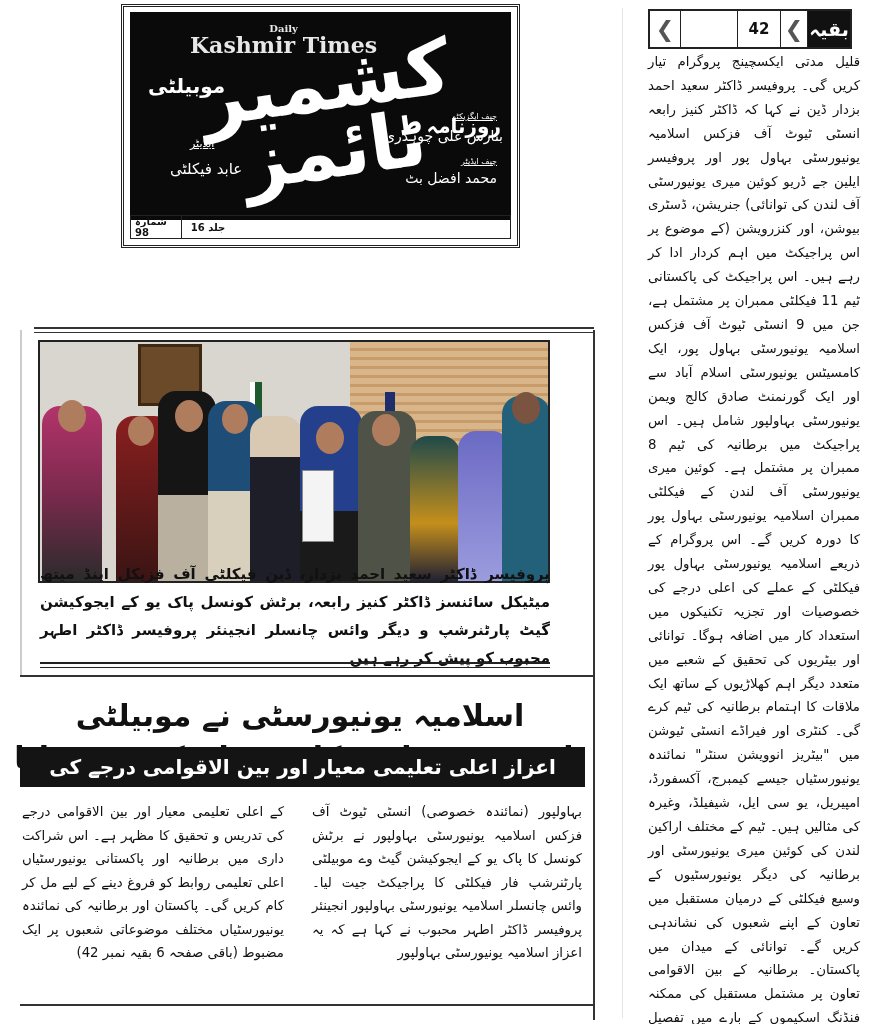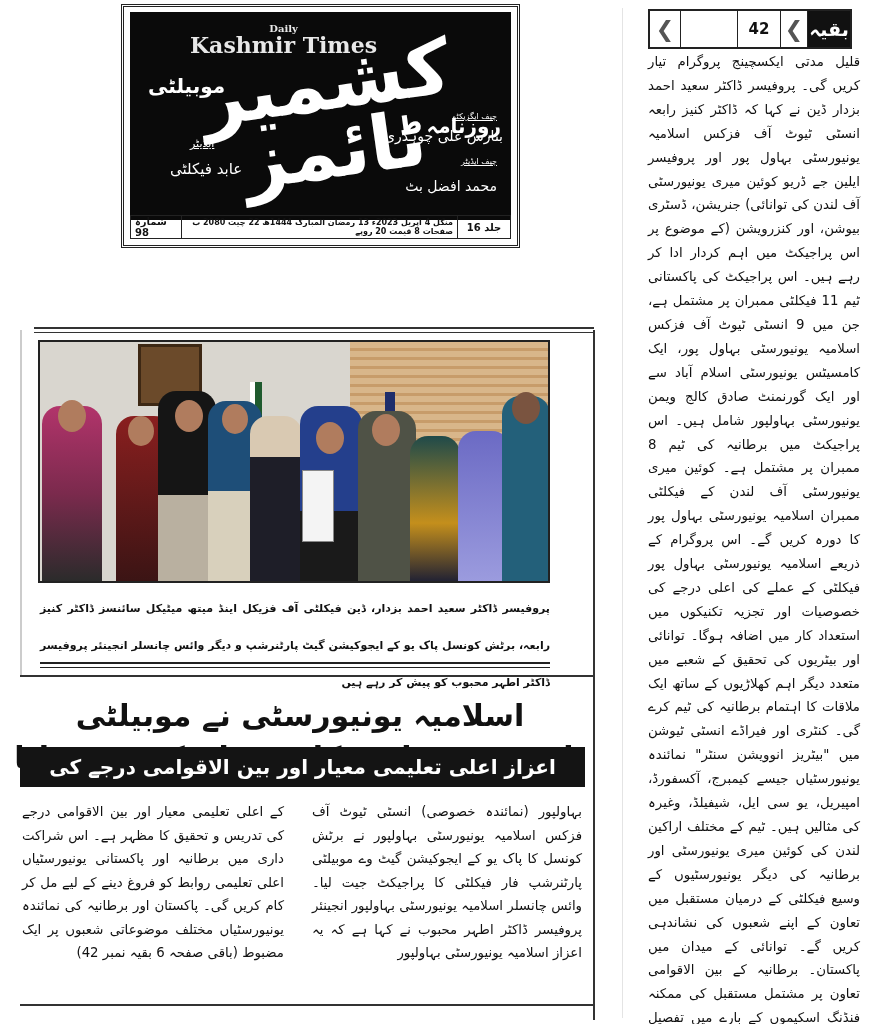--- a/index.html
+++ b/index.html
@@ -17,21 +17,21 @@
   #daily-en .d1 { font-size:10px; display:block;text-align:center; }
   #daily-en .d2 { font-size:22px; display:block; }
   #title-urdu { position:absolute; left:130px; top:10px; width:140px; height:190px; color:#fff; font-size:76px; font-weight:bold; line-height:0.9; text-align:center; direction:rtl; display:flex; align-items:center; justify-content:center; transform:rotate(-8deg); }
   #city { position:absolute; left:18px; top:62px; color:#fff; font-size:20px; font-weight:bold; direction:rtl; }
   #editor-label { position:absolute; left:60px; top:125px; color:#fff; font-size:11px; text-decoration:underline; direction:rtl; }
   #editor-name { position:absolute; left:40px; top:148px; color:#fff; font-size:15px; direction:rtl; }
   #rozname { position:absolute; right:10px; top:70px; color:#fff; font-size:20px; font-weight:bold; direction:rtl;margin-top:32px; }
   #ce-label { position:absolute; right:14px; top:100px; color:#fff; font-size:8px; text-decoration:underline; direction:rtl; }
   #ce-name { position:absolute; right:8px; top:116px; color:#fff; font-size:14px; direction:rtl; }
   #chief-ed-label { position:absolute; right:14px; top:145px; color:#fff; font-size:8px; text-decoration:underline; direction:rtl; }
-  #chief-ed-name { position:absolute; right:14px; top:166px; color:#fff; font-size:14px; direction:rtl; }
+  #chief-ed-name { position:absolute; right:14px; top:158px; color:#fff; font-size:14px; direction:rtl; }
   #info-bar { position:absolute; left:6px; right:6px; bottom:6px; height:22px; border:1px solid #222; display:flex; direction:ltr; font-size:10px; }
   #info-bar .cell { border-right:1px solid #222; display:flex; align-items:center; justify-content:center; padding:0 4px; font-weight:bold; }
   #info-bar .cell:last-child { border-right:none; }
   #issue-cell { width:42px; }
   #date-cell { flex:1; font-size:8px; font-weight:normal; direction:rtl; }
   #vol-cell { width:44px; }
 
   
   #baqiya-header { left:648px; top:9px; width:204px; height:40px; border:2px solid #222; box-sizing:border-box; display:flex; }
   #baqiya-header .b { border-right:1px solid #222; display:flex; align-items:center; justify-content:center; }
@@ -42,21 +42,21 @@
   #baqiya-title { flex:1; background:#111; color:#fff; font-size:19px; font-weight:bold; border-right:none !important; }
   #right-col { left:648px; top:50px; width:212px; height:965px; font-size:13.3px; line-height:23.9px; }
   #right-col-divider { left:622px; top:8px; width:1px; height:1010px; background:#e4e4e4; }
 
   
   #photo-rule { left:34px; top:327px; width:560px; height:3px; border-top:2px solid #333; border-bottom:1px solid #333; }
   #photo { left:38px; top:340px; width:512px; height:243px; border:2px solid #222; box-sizing:border-box; overflow:hidden; background:#c9c4b8; }
   .wall { position:absolute; top:0; height:100%; }
   .person { position:absolute; bottom:0; border-radius:18px 18px 0 0; }
   .head { position:absolute; border-radius:50%; background:#b07c5e; }
-  #caption { left:40px; top:590px; width:510px; font-size:11px; line-height:37px; direction:rtl; text-align:justify; font-weight:bold; }
+  #caption { left:40px; top:560px; width:510px; font-size:15px; line-height:28px; direction:rtl; text-align:justify; font-weight:bold; }
   #caption-rule { left:40px; top:662px; width:510px; height:3px; border-top:2px solid #222; border-bottom:1px solid #222; }
   #section-rule { left:20px; top:675px; width:575px; height:2px; background:#333; }
   #vbar-left { left:20px; top:330px; width:2px; height:345px; background:#ccc; }
   #vbar-right { left:593px; top:330px; width:2px; height:690px; background:#333; }
 
   
   #headline { left:10px; top:695px; width:580px; font-size:30px; font-weight:bold; direction:rtl; text-align:center; line-height:42px; }
   #subhead { left:20px; top:747px; width:565px; height:40px; background:#141414; color:#fff; font-size:20px; font-weight:bold; direction:rtl; text-align:center; line-height:40px; }
   #body-right { left:312px; top:800px; width:270px; font-size:13.3px; line-height:23.5px; }
   #body-left { left:22px; top:800px; width:262px; font-size:13.3px; line-height:23.5px; }
@@ -76,21 +76,20 @@
     <div id="editor-name">عابد فیکلٹی</div>
     <div id="title-urdu">کشمیر ٹائمز</div>
     <div id="rozname">روزنامہ</div>
     <div id="ce-label">چیف ایگزیکٹو</div>
     <div id="ce-name">بنارس علی چوہدری</div>
     <div id="chief-ed-label">چیف ایڈیٹر</div>
     <div id="chief-ed-name">محمد افضل بٹ</div>
   </div>
   <div id="info-bar">
     <div class="cell" id="issue-cell">شمارہ 98</div>
-    <div class="cell" id="date-cell">منگل 4 اپریل 2023ء 13 رمضان المبارک 1444ھ 22 چیت 2080 ب صفحات 8 قیمت 20 روپے</div>
     <div class="cell" id="vol-cell">جلد 16</div>
   </div>
 </div>
 
 <div id="right-col-divider" class="abs"></div>
 <div id="baqiya-header" class="abs">
   <div class="b" id="baqiya-arrow-left">❮</div>
   <div class="b" id="baqiya-blank"></div>
   <div class="b" id="baqiya-page">42</div>
   <div class="b" id="baqiya-arrow-right">❮</div>

